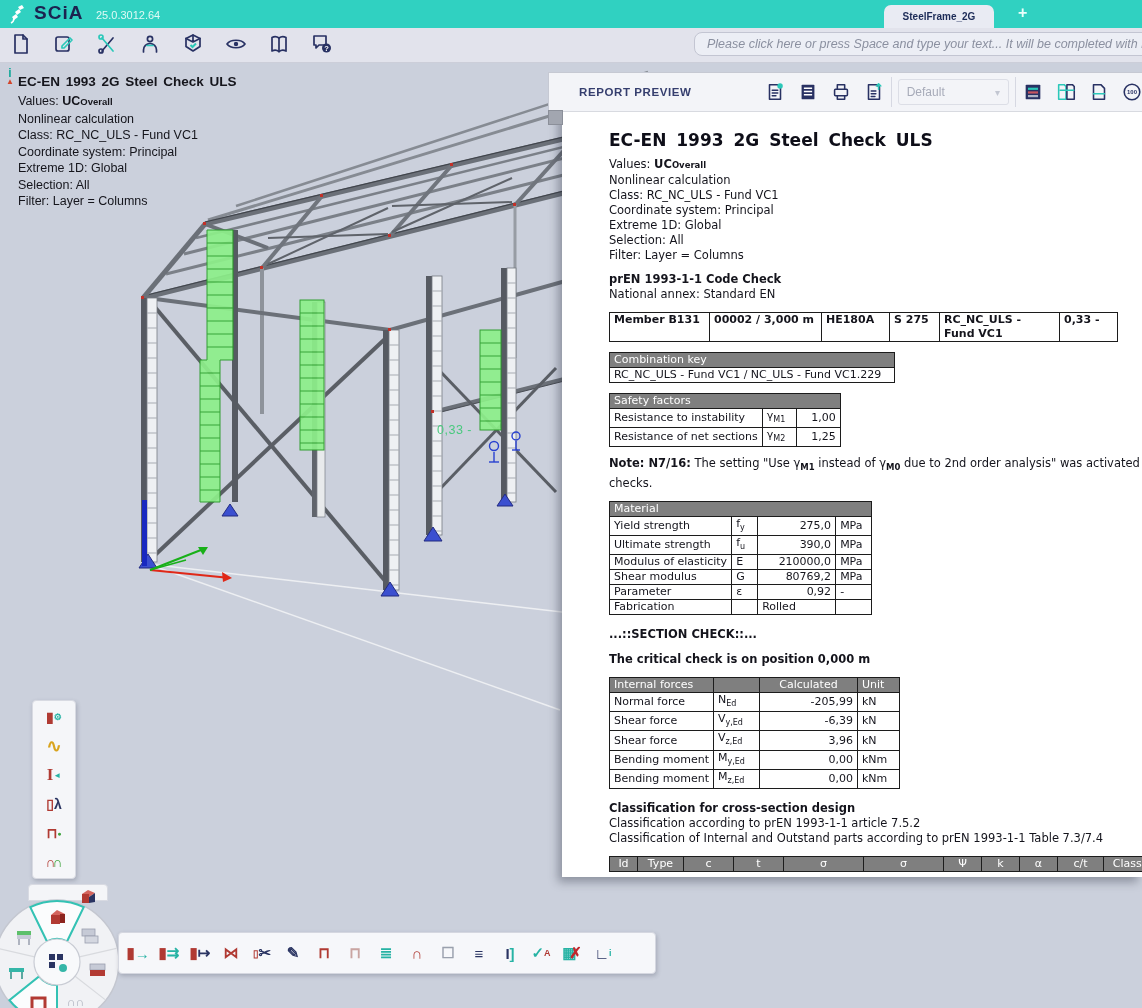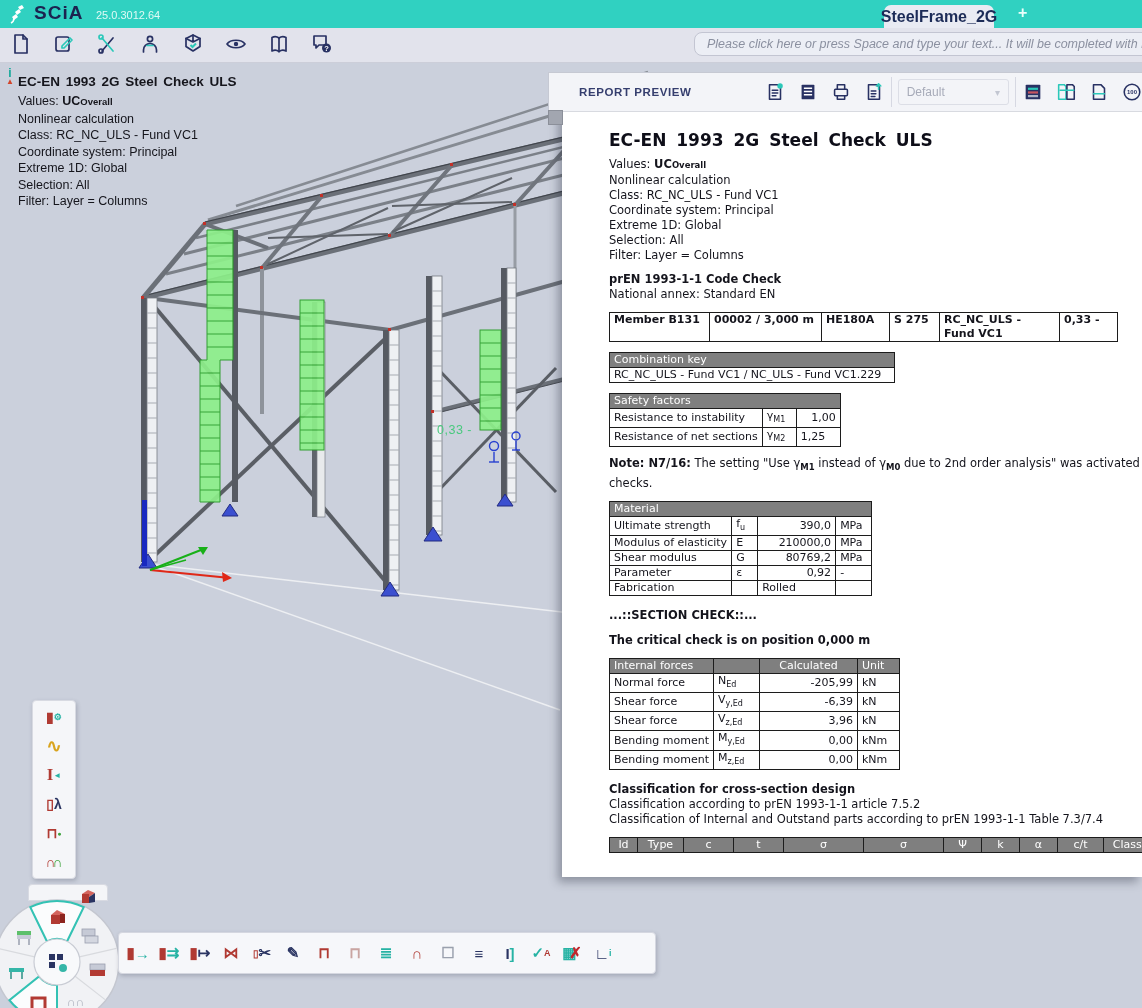--- a/index.html
+++ b/index.html
@@ -5,21 +5,21 @@
   html,body{margin:0;padding:0}
   body{width:1142px;height:1008px;overflow:hidden;position:relative;background:#ccd0dc;
        font-family:"Liberation Sans",sans-serif;-webkit-font-smoothing:antialiased}
   
   .topbar{position:absolute;left:0;top:0;width:1142px;height:28px;background:#30d1c1;z-index:30}
   .brand{position:absolute;left:34px;top:2px;font-size:19px;font-weight:bold;letter-spacing:1px;color:#1c2350}
   .version{position:absolute;left:96px;top:9px;font-size:11px;color:#dffaf5}
   .logo{position:absolute;left:7px;top:3px}
   .tab{position:absolute;left:884px;top:5px;width:110px;height:23px;background:#e9ebf3;
        border-radius:7px 7px 0 0;display:flex;align-items:center;justify-content:center;
-       font-size:16px;font-weight:bold;color:#1c2b57}
+       font-size:10px;font-weight:bold;color:#1c2b57}
   .newtab{position:absolute;left:1018px;top:4px;font-size:16px;color:#eafffb;font-weight:bold}
   
   .toolbar{position:absolute;left:0;top:28px;width:1142px;height:34px;background:#e2e3ec;
            border-bottom:1px solid #ccced9;z-index:29}
   .toolbar .strip{position:absolute;left:8px;top:3px;display:flex;gap:17px}
   .toolbar .icon{width:26px;height:26px;display:inline-flex;align-items:center;justify-content:center}
   .toolbar .icon svg{width:24px;height:24px}
   .cmd{position:absolute;left:694px;top:4px;width:470px;height:22px;background:#eceef5;
        border:1px solid #c3c5d2;border-radius:8px;padding:0 12px;font-style:italic;
        font-size:12.5px;color:#8b90a0;font-family:"Liberation Sans",sans-serif;outline:none}
@@ -577,21 +577,21 @@
         </colgroup>
         <tbody>
           <tr>
             <td>Resistance to instability</td>
             <td><span>γ</span><sub>M1</sub></td>
             <td style="text-align: right;">1,00</td>
           </tr>
           <tr>
             <td>Resistance of net sections</td>
             <td><span>γ</span><sub>M2</sub></td>
-            <td style="text-align: left;">1,25</td>
+            <td style="text-align: right;">1,25</td>
           </tr>
         </tbody>
     </table>
 
     <div class="blk notewrap">
       <span class="b">Note: N7/16:</span><span>  The setting "Use γ</span><sub class="sub9">M1</sub><span> instead of γ</span><sub class="sub9">M0</sub><span> due to 2nd order analysis"  was activated in the S</span>
     </div>
     <div class="ln">checks.</div>
 
     <table class="gap10">
@@ -600,20 +600,26 @@
             <th colspan="4">Material</th>
           </tr>
         </thead>
       <colgroup>
           <col style="width:122px">
           <col style="width:26px">
           <col style="width:78px">
           <col style="width:36px">
         </colgroup>
         <tbody>
+          <tr>
+            <td>Yield strength</td>
+            <td><span>f</span><sub>y</sub></td>
+            <td style="text-align: right;">275,0</td>
+            <td>MPa</td>
+          </tr>
           <tr>
             <td>Ultimate strength</td>
             <td><span>f</span><sub>u</sub></td>
             <td style="text-align: right;">390,0</td>
             <td>MPa</td>
           </tr>
           <tr>
             <td>Modulus of elasticity</td>
             <td>E</td>
             <td style="text-align: right;">210000,0</td>

